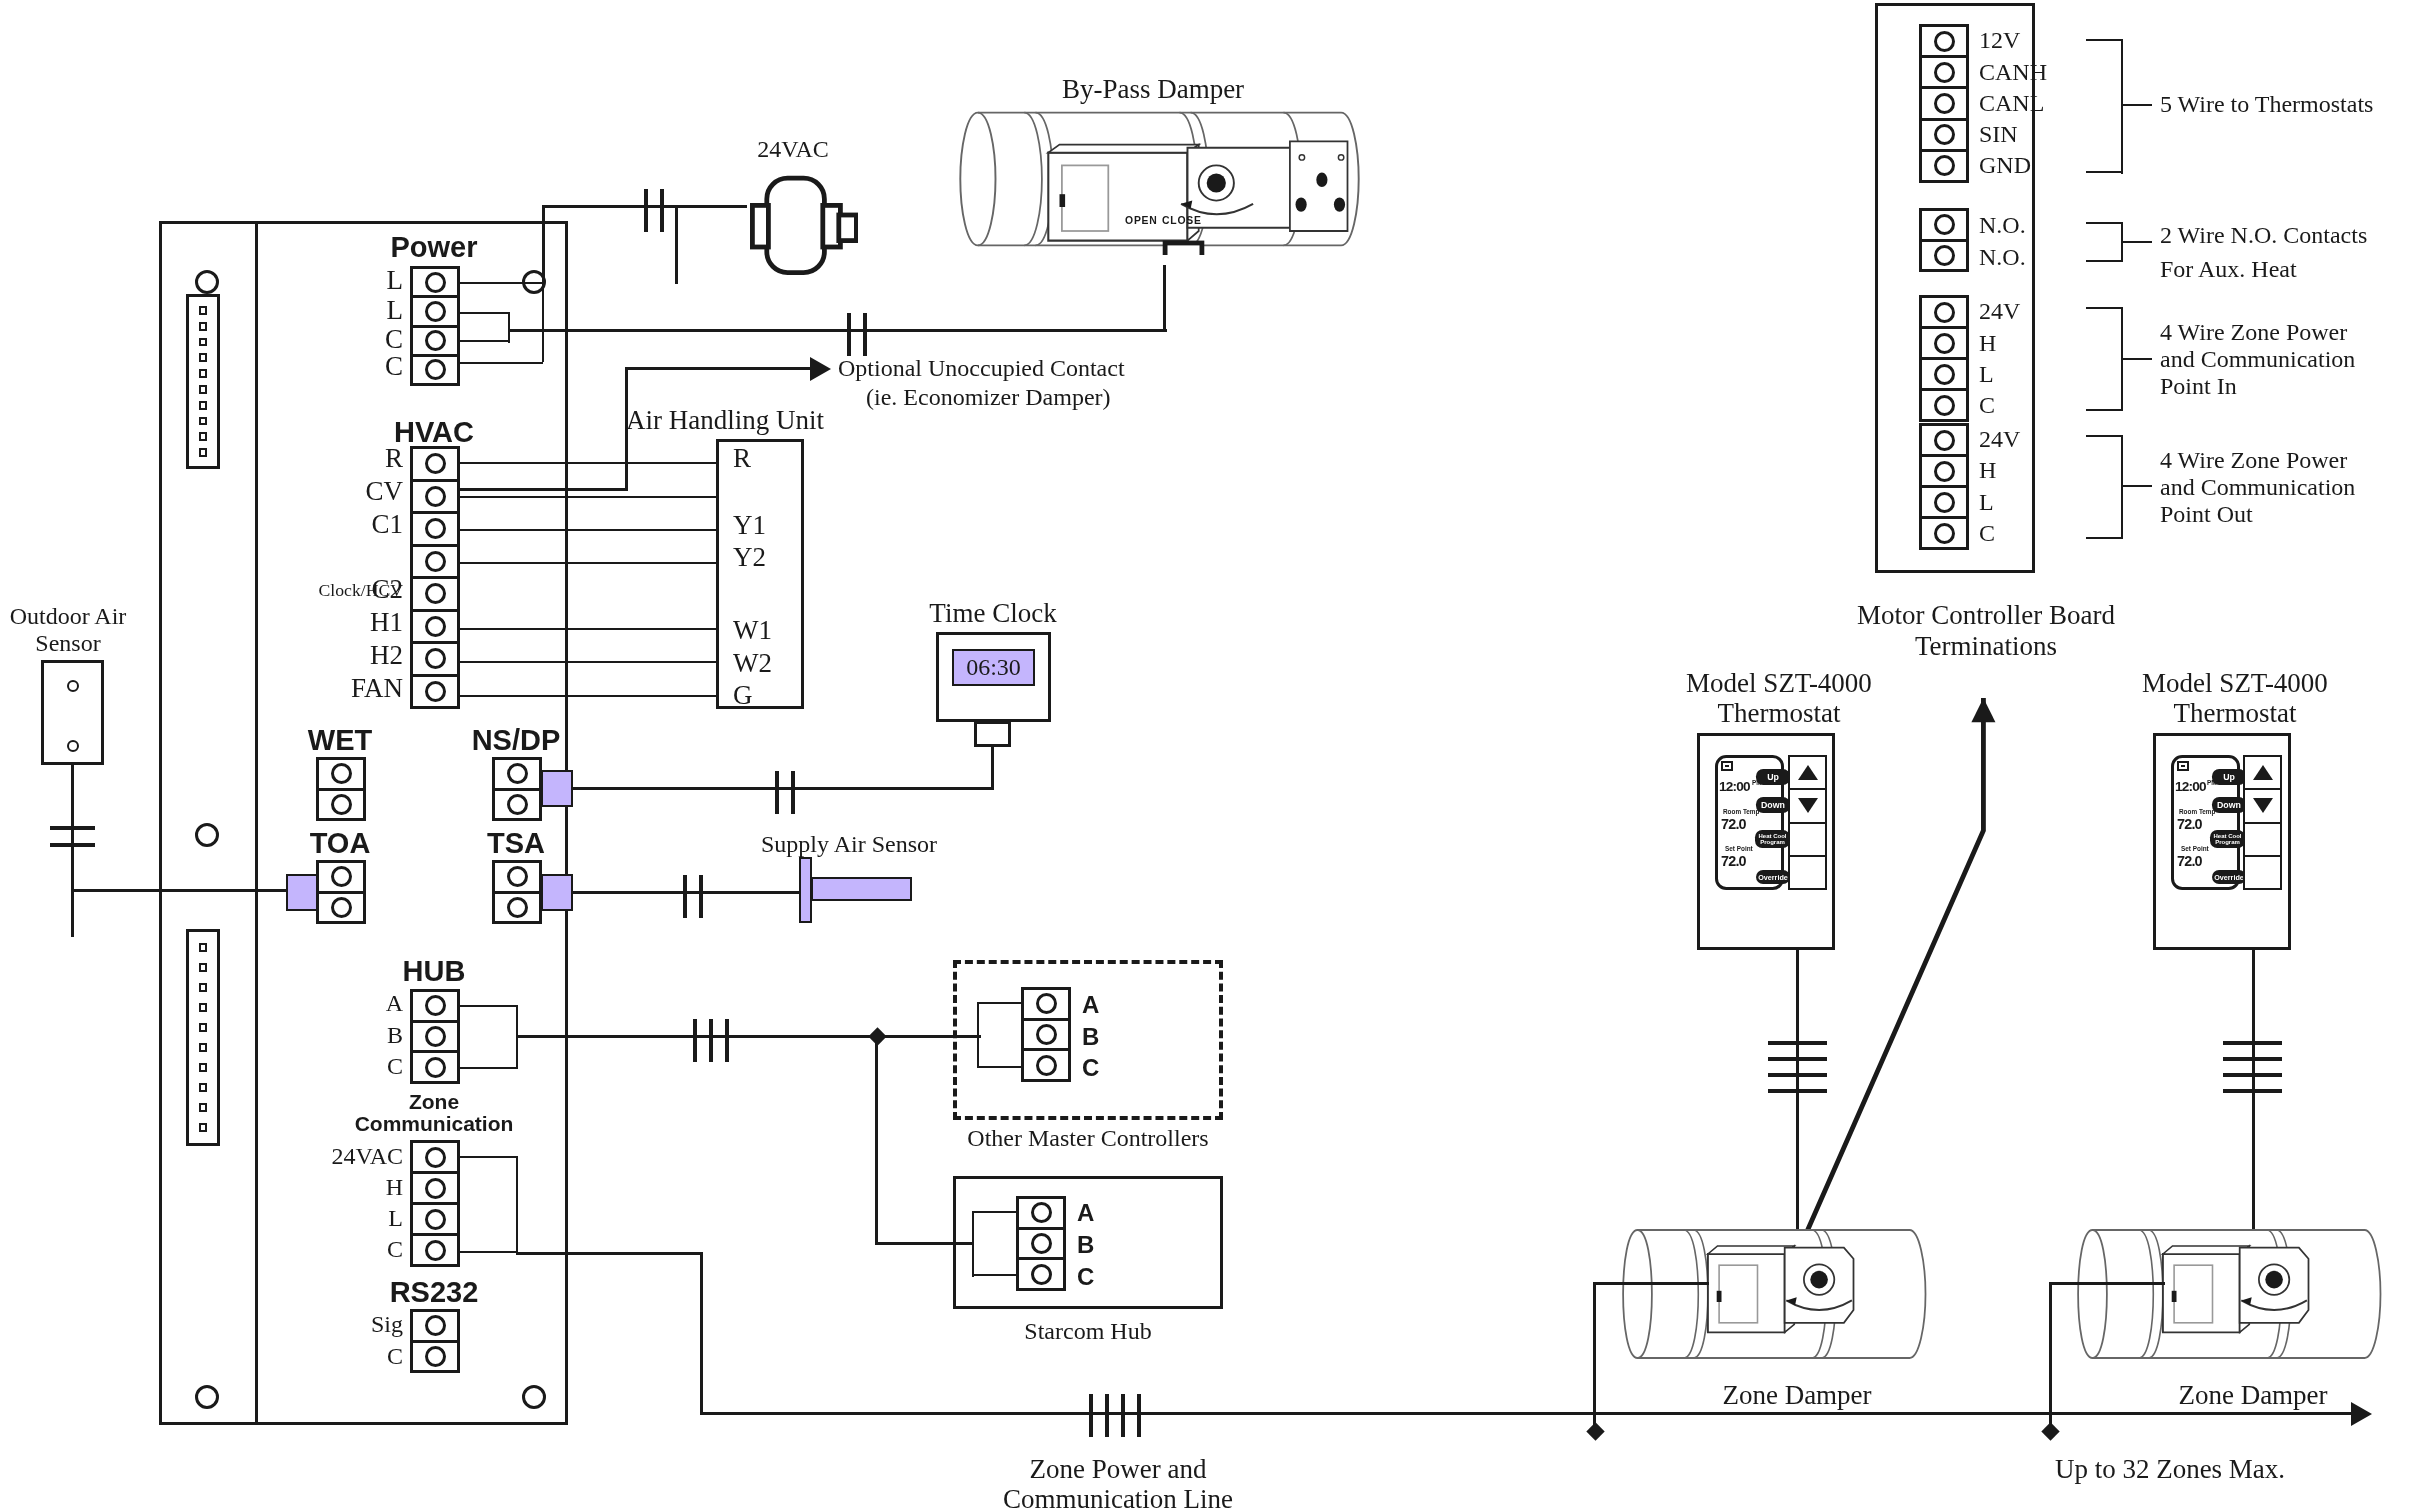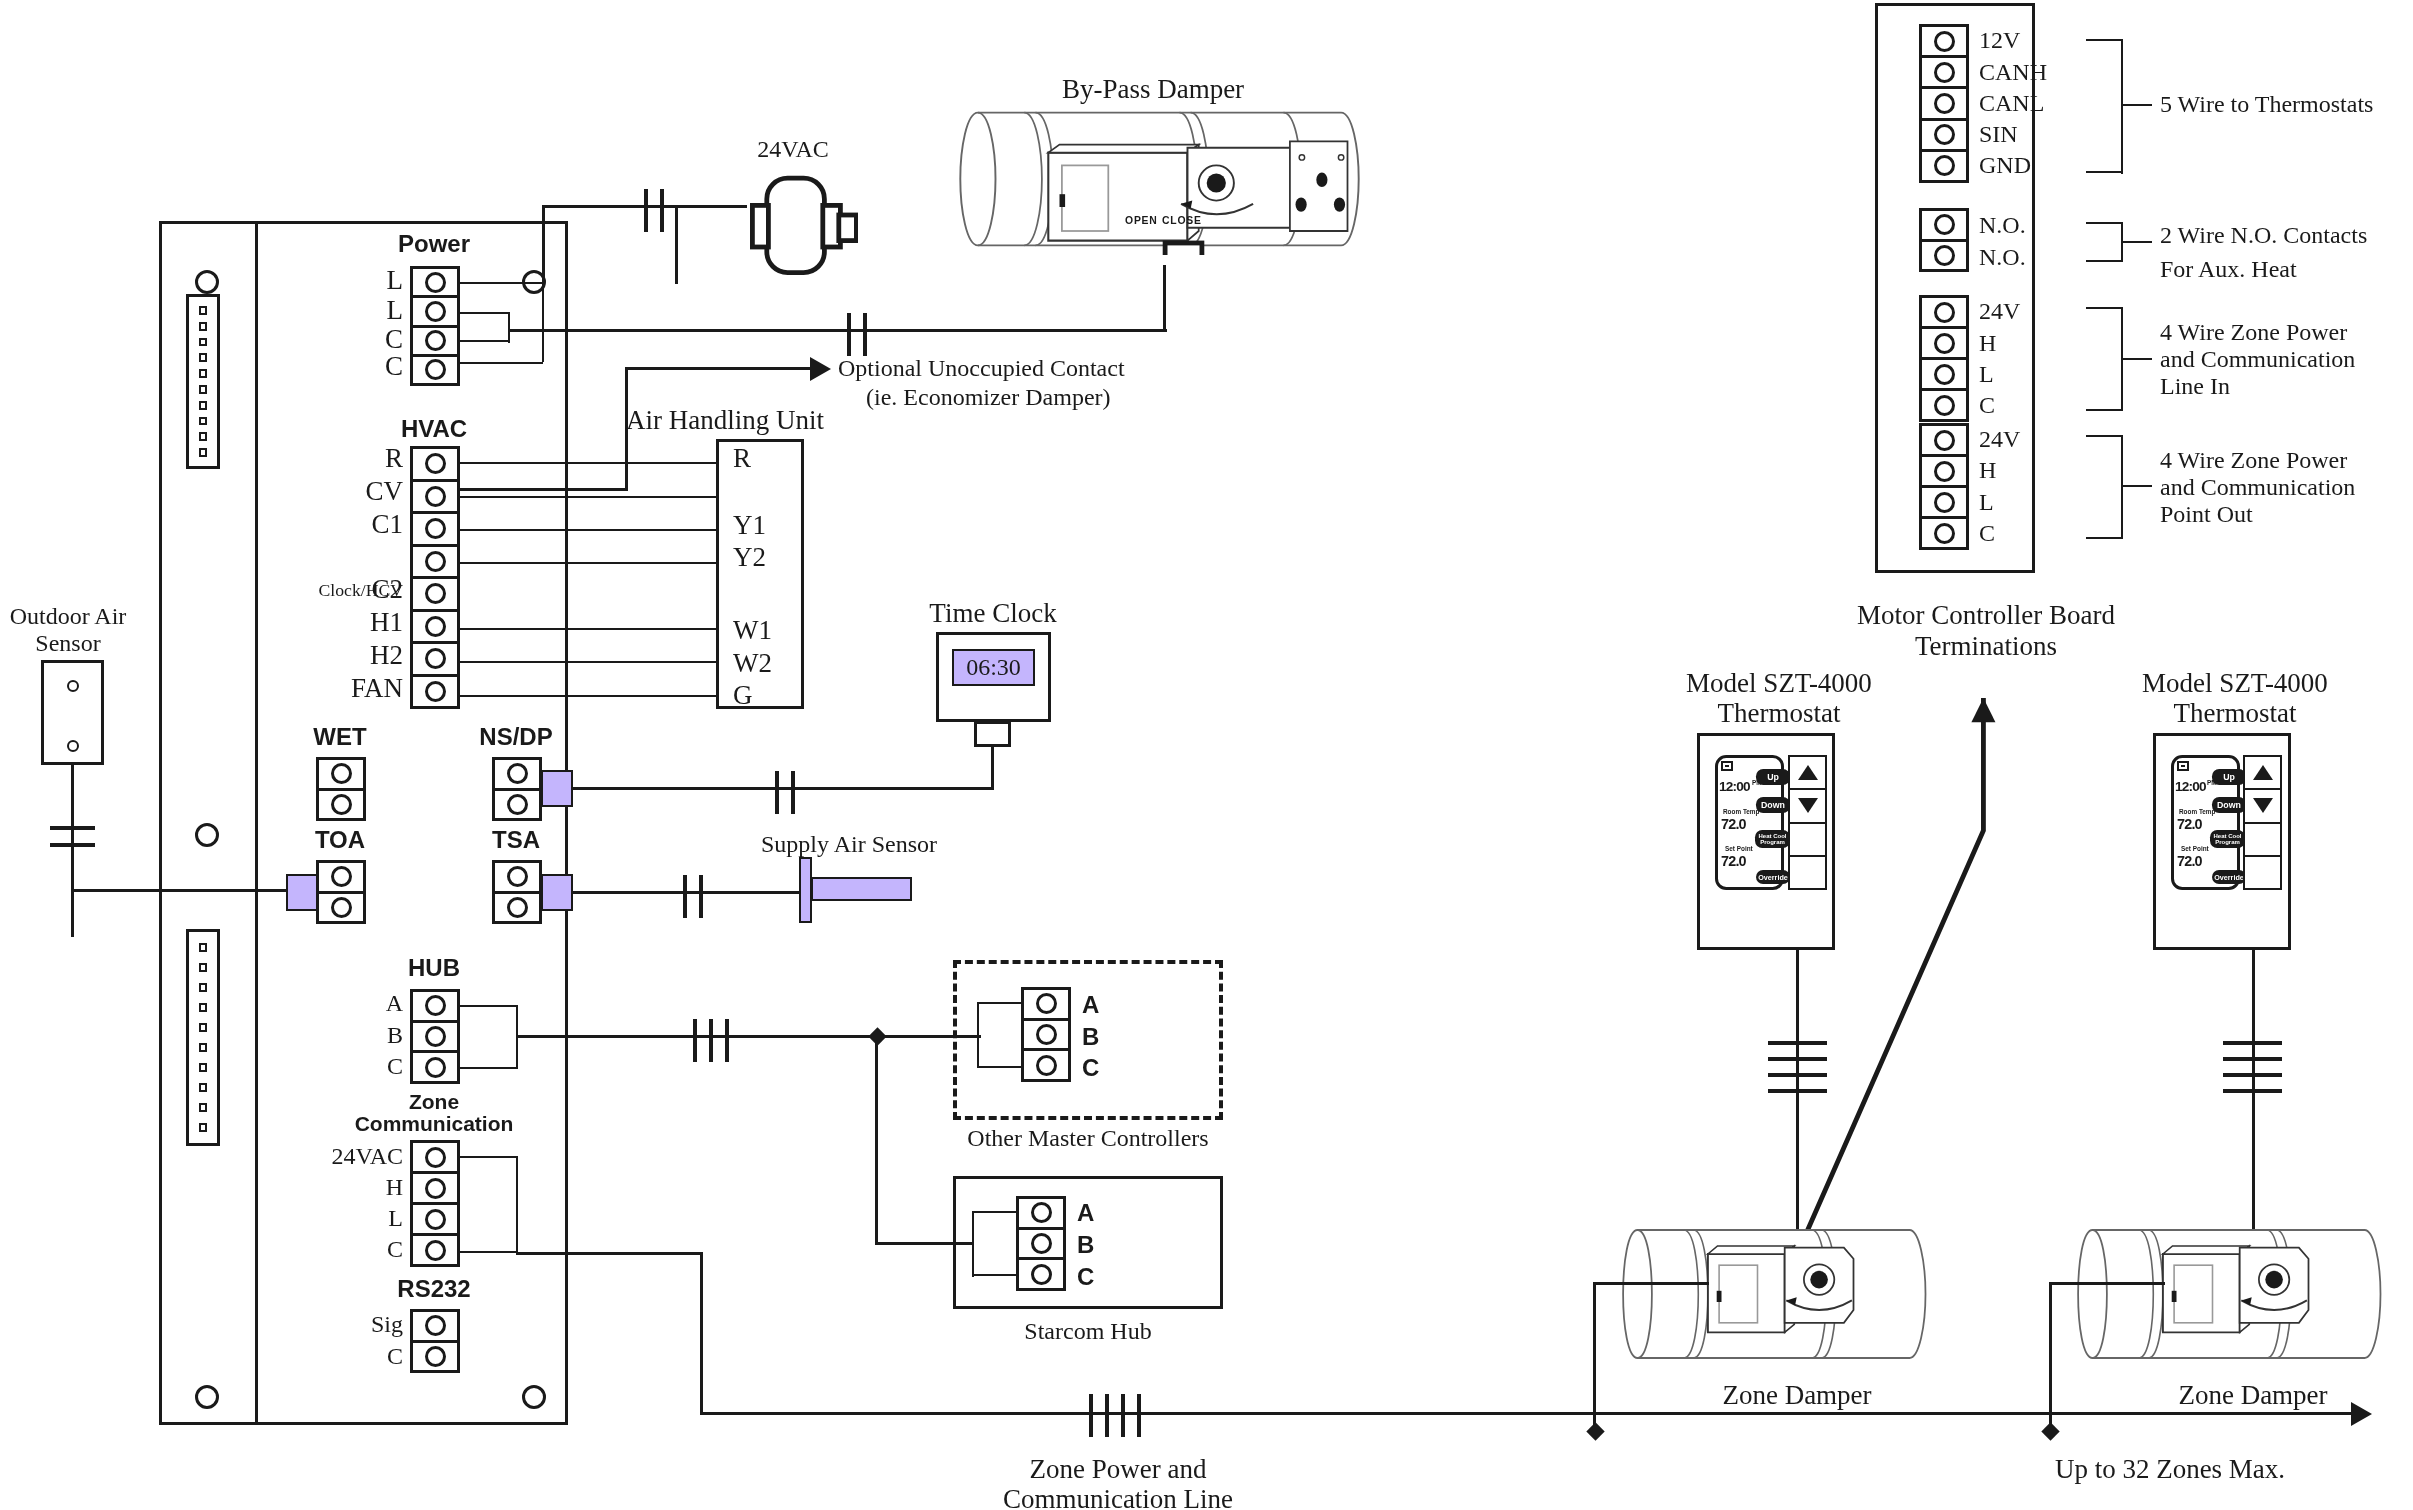--- a/index.html
+++ b/index.html
@@ -15,21 +15,21 @@
   
   .lbl{position:absolute;white-space:pre;line-height:1.12;color:#1a1a1a;}
   .serif{font-family:"Liberation Serif", serif;}
   .sans-b{font-family:Liberation Sans, sans-serif;font-weight:bold;}
   .ctr{text-align:center;transform:translateX(-50%);}
   .rgt{text-align:right;transform:translateX(-100%);}
   .t34{font-size:27px;}
   .t30{font-size:24px;}
   .t26{font-size:21px;}
   .t22{font-size:17.7px;}
-  .t36b{font-size:24px;}
+  .t36b{font-size:29px;}
   
   .hline{position:absolute;background:#1a1a1a;height:3.2px;}
   .vline{position:absolute;background:#1a1a1a;width:3.2px;}
   .hline-t{position:absolute;background:#1a1a1a;height:2.4px;}
   .vline-t{position:absolute;background:#1a1a1a;width:2.4px;}
   .box{position:absolute;border:3.2px solid #1a1a1a;background:#fff;box-sizing:border-box;}
   .box3{position:absolute;border:2.4px solid #1a1a1a;background:#c4b5fd;box-sizing:border-box;}
   .dashbox{position:absolute;border:4px dashed #1a1a1a;background:#fff;box-sizing:border-box;}
   
   .tblock{position:absolute;border:3.2px solid #1a1a1a;background:#fff;box-sizing:border-box;
@@ -516,21 +516,21 @@
   <div class="lbl serif t30" style="left:1979px;top:330px;">H</div>
   <div class="lbl serif t30" style="left:1979px;top:361px;">L</div>
   <div class="lbl serif t30" style="left:1979px;top:392px;">C</div>
 
   <div class="hline-t" style="left:2086px;top:307px;width:37px;"></div>
   <div class="vline-t" style="left:2121px;top:307px;height:104px;"></div>
   <div class="hline-t" style="left:2086px;top:409px;width:37px;"></div>
   <div class="hline-t" style="left:2121px;top:358px;width:30.5px;"></div>
   <div class="lbl serif t30" style="left:2160px;top:319px;">4 Wire Zone Power</div>
   <div class="lbl serif t30" style="left:2160px;top:346px;">and Communication</div>
-  <div class="lbl serif t30" style="left:2160px;top:373px;">Line In</div>
+  <div class="lbl serif t30" style="left:2160px;top:373px;">Point In</div>
 
   <div class="tblock" style="left:1919px;top:423px;width:50px;height:127px;">
     <div class="tcell">
         <span class="screw"></span>
       </div>
     <div class="tcell">
         <span class="screw"></span>
       </div>
     <div class="tcell">
         <span class="screw"></span>

